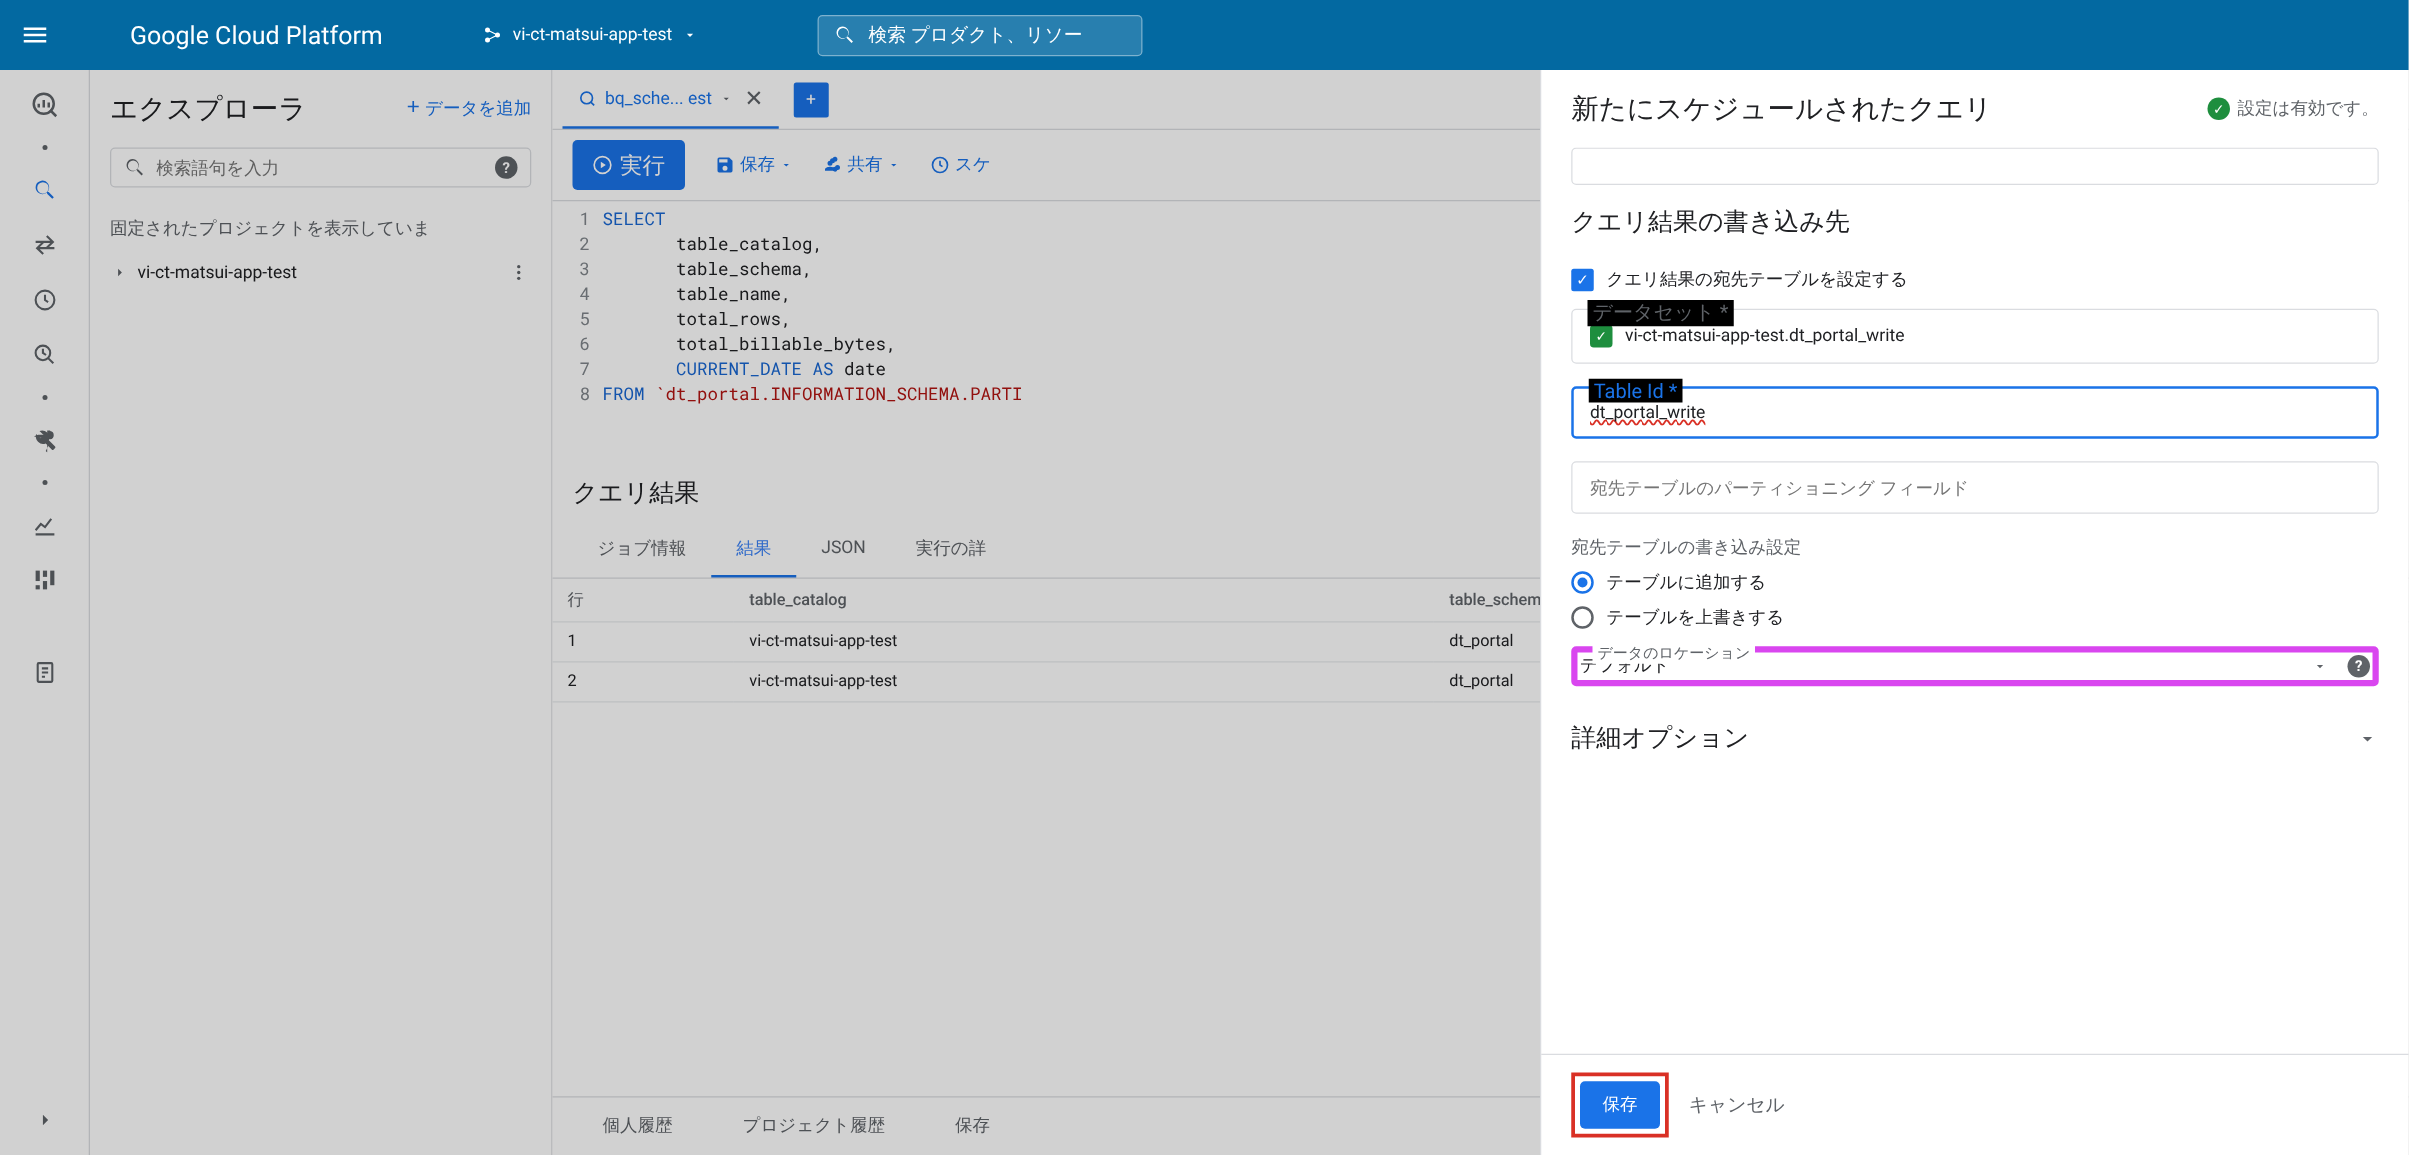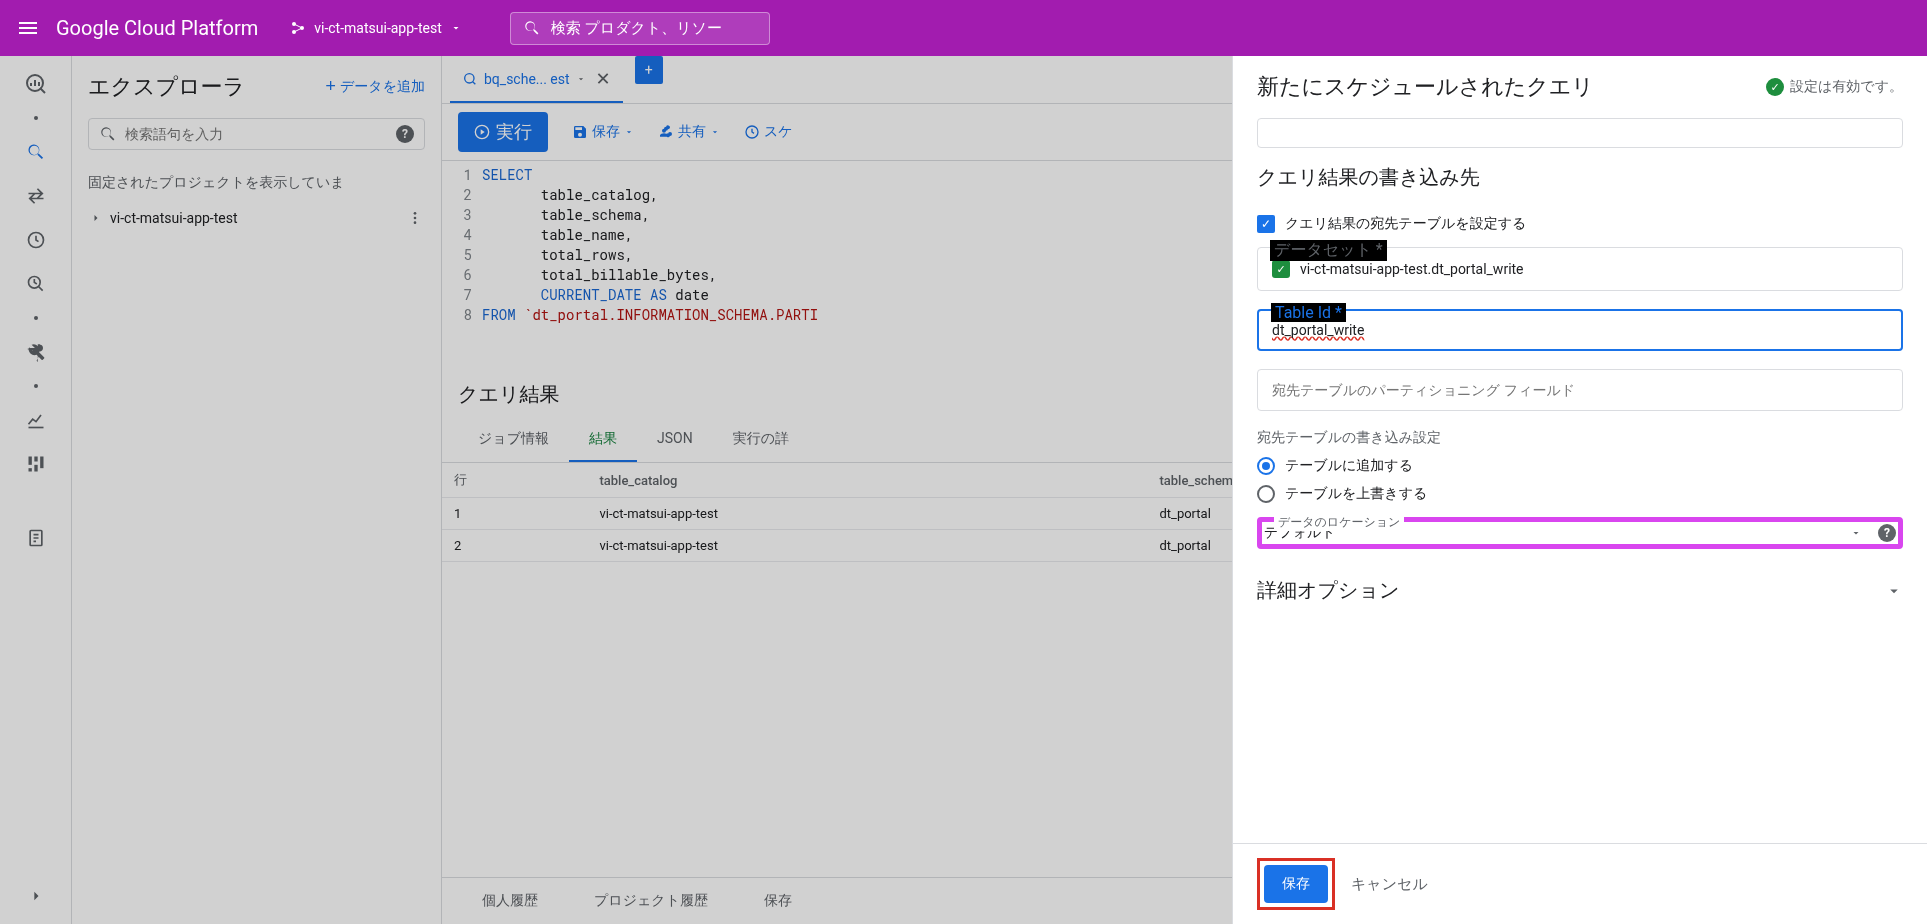--- a/index.html
+++ b/index.html
@@ -1,19 +1,19 @@
 <!DOCTYPE html>
 <html><head>
 <meta charset="utf-8">
 <style>
 * { box-sizing: border-box; margin: 0; padding: 0; }
 body { font-family: 'Google Sans', Roboto, Arial, sans-serif; font-size: 14px; color: #202124; overflow: hidden; }
 
 
-.header { height: 56px; background: #a21caf; display: flex; align-items: center; padding: 0 16px; color: white; }
+.header { height: 56px; background: #0369a1; display: flex; align-items: center; padding: 0 16px; color: white; gap: 48px; }
 .menu-icon { width: 24px; height: 24px; cursor: pointer; margin-right: 16px; }
 .logo { font-size: 20px; font-weight: 400; margin-right: 24px; }
 .project-selector { display: flex; align-items: center; gap: 8px; cursor: pointer; padding: 4px 8px; }
 .search-bar { margin-left: 40px; background: rgba(255,255,255,0.15); border: 1px solid rgba(255,255,255,0.4); border-radius: 4px; display: flex; align-items: center; padding: 6px 12px; color: white; min-width: 260px; }
 .search-bar span { margin-left: 10px; font-size: 15px; }
 
 
 .main-layout { display: flex; height: calc(100vh - 56px); position: relative; }
 .left-rail { width: 72px; background: white; border-right: 1px solid #dadce0; display: flex; flex-direction: column; align-items: center; padding-top: 16px; gap: 20px; }
 .rail-icon { width: 24px; height: 24px; color: #5f6368; cursor: pointer; display:flex; align-items:center; justify-content:center; }
@@ -28,41 +28,41 @@
 .add-data { color: #1a73e8; font-size: 14px; display: flex; align-items: center; gap: 4px; cursor: pointer; }
 .search-input-wrap { display: flex; align-items: center; border: 1px solid #dadce0; border-radius: 4px; padding: 6px 10px; margin-bottom: 24px; }
 .search-input-wrap input { border: none; outline: none; flex: 1; font-size: 14px; margin-left: 8px; }
 .help-circle { width: 18px; height: 18px; background: #5f6368; color: white; border-radius: 50%; display: flex; align-items: center; justify-content: center; font-size: 12px; font-weight: bold; }
 .pinned-text { font-size: 14px; color: #5f6368; margin-bottom: 12px; }
 .tree-item { display: flex; align-items: center; gap: 8px; padding: 6px 2px; cursor: pointer; }
 .tree-item .more { margin-left: auto; }
 
 
 .editor-area { flex: 1; display: flex; flex-direction: column; background: white; }
-.tabs { display: flex; border-bottom: 1px solid #dadce0; height: 48px; padding: 0 8px; }
+.tabs { display: flex; align-items: center; border-bottom: 1px solid #dadce0; height: 48px; padding: 0 8px; }
 .tab { display: flex; align-items: center; gap: 6px; padding: 0 12px; height: 100%; border-bottom: 2px solid #1a73e8; color: #1a73e8; }
 .tab-close { cursor: pointer; color: #5f6368; margin-left: 4px; font-size: 18px; }
 .tab-add { width: 28px; height: 28px; background: #1a73e8; color: white; border-radius: 2px; display: flex; align-items: center; justify-content: center; margin-left: 12px; cursor: pointer; }
 
 .toolbar { display: flex; align-items: center; gap: 24px; padding: 8px 16px; border-bottom: 1px solid #dadce0; }
 .run-btn { background: #1a73e8; color: #ffffff; border: none; border-radius: 4px; padding: 8px 16px; display: flex; align-items: center; gap: 6px; cursor: pointer; font-size: 18px; }
 .toolbar-item { color: #1a73e8; display: flex; align-items: center; gap: 4px; cursor: pointer; }
 
 .code-editor { display: flex; font-family: 'Roboto Mono', monospace; font-size: 14px; padding: 4px 0; height: 200px; }
 .line-numbers { width: 40px; text-align: right; color: #80868b; padding-right: 10px; }
 .line-numbers div { height: 20px; line-height: 20px; }
 .code-lines { flex: 1; }
 .code-lines div { height: 20px; line-height: 20px; white-space: pre; }
 .kw { color: #1967d2; }
 .str { color: #b31412; }
 
 .results-title { font-size: 20px; padding: 20px 16px 10px; }
 .result-tabs { display: flex; border-bottom: 1px solid #dadce0; padding: 0 16px; }
 .result-tab { padding: 12px 20px; color: #5f6368; cursor: pointer; }
-.result-tab.active { color: #15803d; border-bottom: 2px solid #1a73e8; }
+.result-tab.active { color: #3b82f6; border-bottom: 2px solid #1a73e8; }
 
 .result-table { width: 100%; border-collapse: collapse; }
 .result-table th, .result-table td { text-align: left; padding: 8px 12px; border-bottom: 1px solid #e8eaed; font-size: 13px; }
 .result-table th { color: #5f6368; font-weight: 500; }
 
 .bottom-bar { border-top: 1px solid #dadce0; display: flex; padding: 14px 40px; gap: 56px; color: #5f6368; margin-top: auto; }
 
 
 .dim { position: absolute; inset: 0; background: rgba(0,0,0,0.18); z-index: 5; }
 

